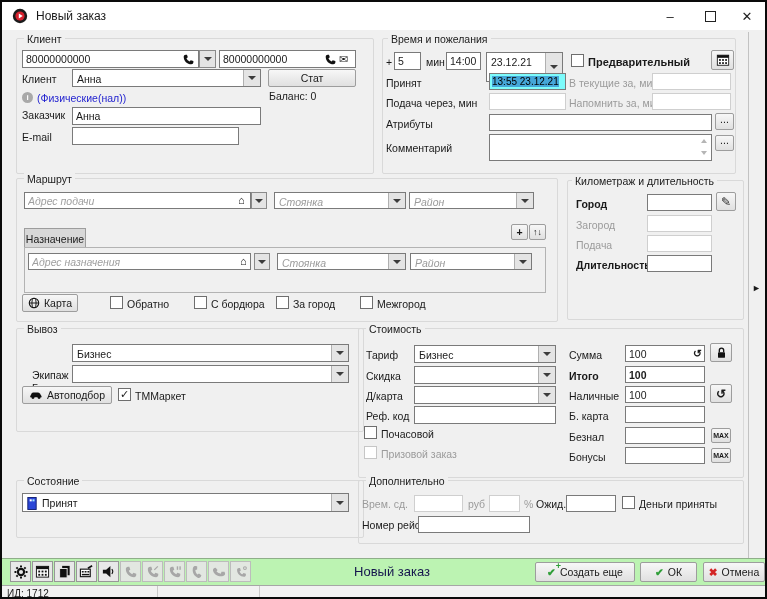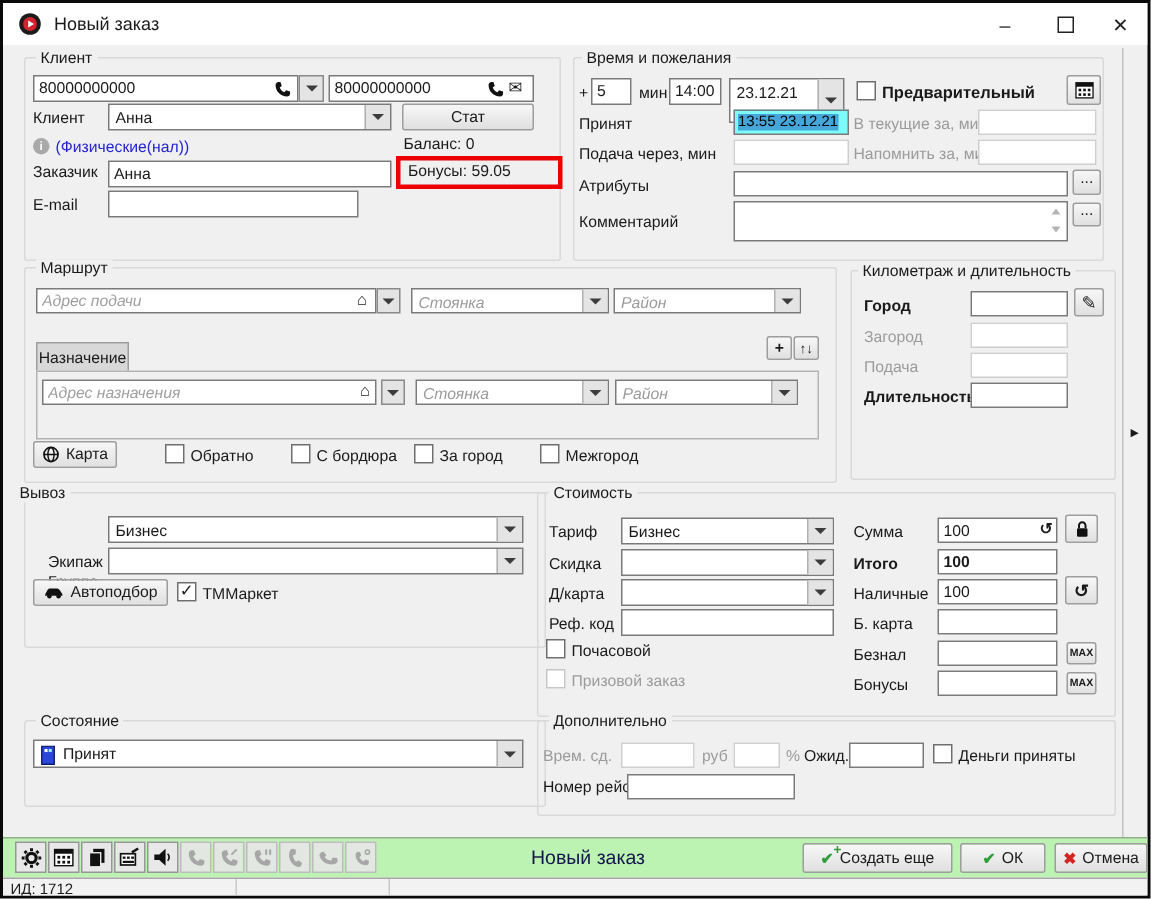--- a/index.html
+++ b/index.html
@@ -96,23 +96,20 @@
   <div class="btn" style="left:266px;top:67px;width:88px;height:18px;">
       <span>Стат</span>
     </div>
 
   <span class="abs" style="left:20px;top:90px;width:11px;height:11px;border-radius:50%;background:#a9a9a9;color:#fff;font-size:8px;font-weight:bold;text-align:center;line-height:11px;">i</span>
   <span class="lbl" style="left:35px;top:91px;color:#2424d0;">(Физические(нал))</span>
   <span class="lbl" style="left:267px;top:89px;">Баланс: 0</span>
 
   <span class="lbl" style="left:20px;top:108px;">Заказчик</span>
   <input class="inp" style="left: 70px; top: 105px; width: 189px; height: 18px;" value="Анна">
-  <div class="redbox" style="left:262px;top:102px;width:100px;height:16px;">
-    <span class="lbl" style="position:static;">Бонусы: 59.05</span>
-  </div>
 
   <span class="lbl" style="left:20px;top:130px;">E-mail</span>
   <input class="inp" style="left: 70px; top: 125px; width: 167px; height: 18px;">
 
   <div class="grp" style="left:380px;top:36px;width:352px;height:134px;"></div>
   <span class="glab" style="left:386px;top:31px;">Время и пожелания</span>
 
   <span class="lbl" style="left:384px;top:55px;">+</span>
   <input class="inp" style="left: 392px; top: 50px; width: 27px; height: 18px;" value="5">
   <span class="lbl" style="left:424px;top:55px;">мин</span>
@@ -226,21 +223,21 @@
   <input class="inp dis" style="left: 645px; top: 213px; width: 65px; height: 17px;">
   <span class="lbl dim" style="left:574px;top:238px;">Подача</span>
   <input class="inp dis" style="left: 645px; top: 233px; width: 65px; height: 17px;">
   <span class="lbl b" style="left:574px;top:258px;">Длительность</span>
   <input class="inp" style="left: 645px; top: 253px; width: 65px; height: 17px;">
 
   <div class="abs" style="left:746px;top:30px;width:1px;height:526px;background:#c2c2c2;"></div>
   <span class="abs" style="left:750px;top:281px;font-size:9px;">►</span>
 
   <div class="grp" style="left:14px;top:326px;width:346px;height:102px;"></div>
-  <span class="glab" style="left:8px;top:321px;text-align:center;">Вывоз</span>
+  <span class="glab" style="left:22px;top:321px;text-align:center;">Вывоз</span>
   <span class="lbl" style="left:30px;top:347px;margin-top:34px;">Группа</span>
   <div class="cmb" style="left:70px;top:342px;width:277px;height:18px;">
     <span class="t">Бизнес</span>
     <span class="ab"></span>
   </div>
   <span class="lbl" style="left:30px;top:368px;">Экипаж</span>
   <div class="cmb" style="left:70px;top:363px;width:277px;height:18px;">
     <span class="ab"></span>
   </div>
   <div class="btn" style="left:20px;top:384px;width:90px;height:18px;">

